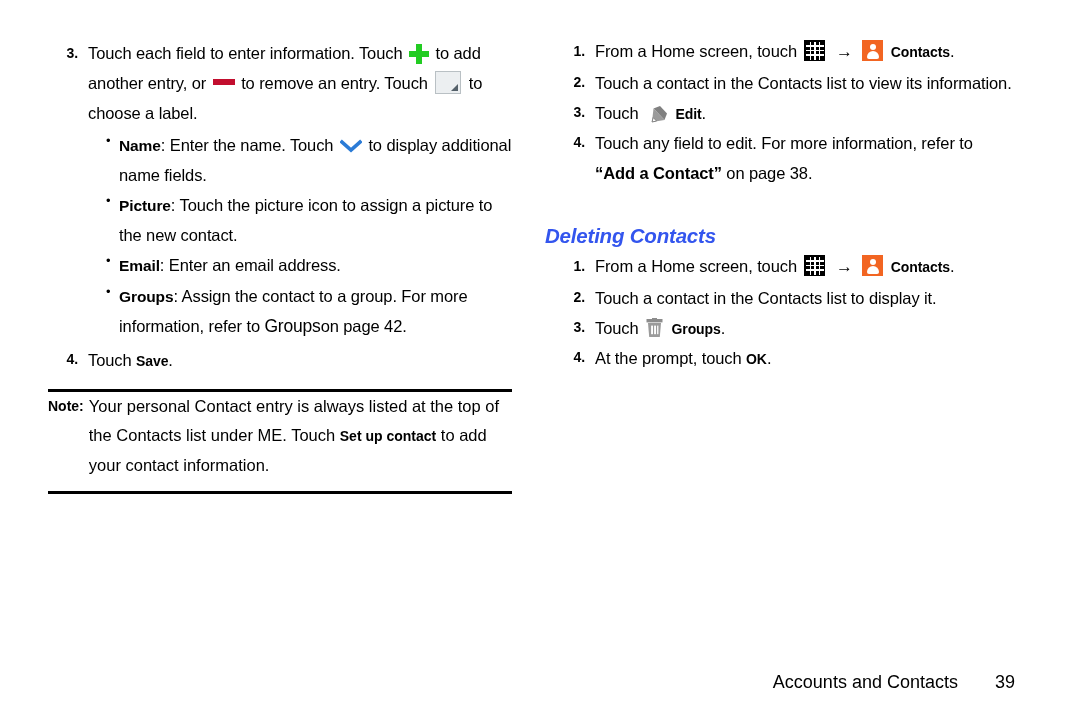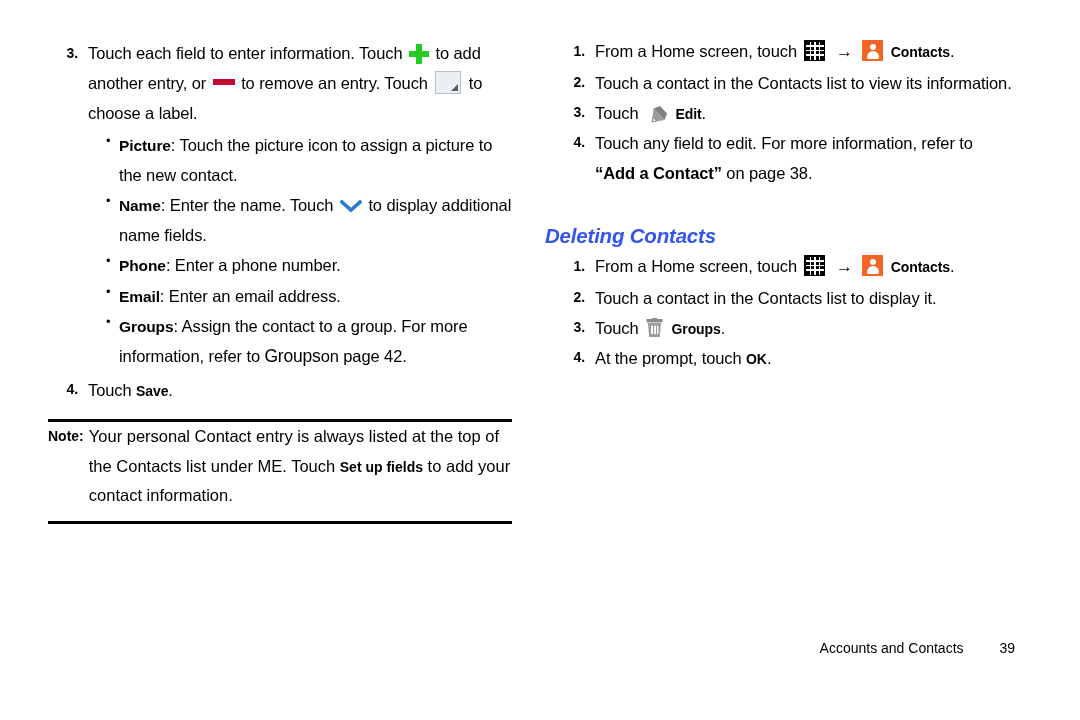--- a/index.html
+++ b/index.html
@@ -124,24 +124,24 @@
     font-size: 14px;
     padding-top: 2px;
     padding-right: 5px;
   }
   .note-body { flex: 1 1 auto; }
 
   
   .footer {
     position: absolute;
     left: 545px;
-    top: 640px;
+    top: 672px;
     width: 470px;
     text-align: right;
-    font-size: 14px;
+    font-size: 18px;
   }
   .footer-page {
     display: inline-block;
     margin-left: 32px;
   }
 
   
   .ic {
     display: inline-block;
     vertical-align: -4px;
@@ -255,36 +255,33 @@
         <span class="ic ic-minus"></span>
         <span>to remove an entry. Touch</span>
         <span class="ic ic-labelbox"></span>
         <span>to choose a label.</span>
       </div>
     </div>
 
     <ul class="bullets body-text" style="margin-left:58px; margin-top:2px;">
 
       <li class="bullet">
-        <span class="term">Picture</span><span>: Touch the picture icon to assign a picture to the new contact.</span>
-      </li>
-
-      <li class="bullet">
         <span class="term">Name</span><span>: Enter the name. Touch</span>
         <span class="ic ic-chevron">
           <svg width="22" height="14" viewBox="0 0 22 14" aria-hidden="true">
             <path d="M2 3 L11 11 L20 3" fill="none" stroke="#2B7BD6" stroke-width="3.6" stroke-linecap="square"></path>
           </svg>
         </span>
         <span>to display additional name fields.</span>
       </li>
 
       <li class="bullet">
-        <span class="term">Phone</span><span>: Enter a phone number.</span>
+        <span class="term">Picture</span><span>: Touch the picture icon to assign a picture to the new contact.</span>
       </li>
+
 
       <li class="bullet">
         <span class="term">Email</span><span>: Enter an email address.</span>
       </li>
 
       <li class="bullet">
         <span class="term">Groups</span><span>: Assign the contact to a group. For more information, refer to</span>
         <span class="xref">Groups</span><span>on page 42.</span>
       </li>
 
@@ -296,21 +293,21 @@
         <span>Touch</span>
         <span class="ui-label">Save</span><span>.</span>
       </div>
     </div>
 
     <div class="note">
       <div class="note-inner">
         <div class="note-tag">Note:</div>
         <div class="note-body">
           <span>Your personal Contact entry is always listed at the top of the Contacts list under ME. Touch</span>
-          <span class="ui-label">Set up fields</span>
+          <span class="ui-label">Set up contact</span>
           <span>to add your contact information.</span>
         </div>
       </div>
     </div>
   </div>
 
   <div class="col col-right" style="top:36px;">
 
 
     <div style="margin-left:10px;">

